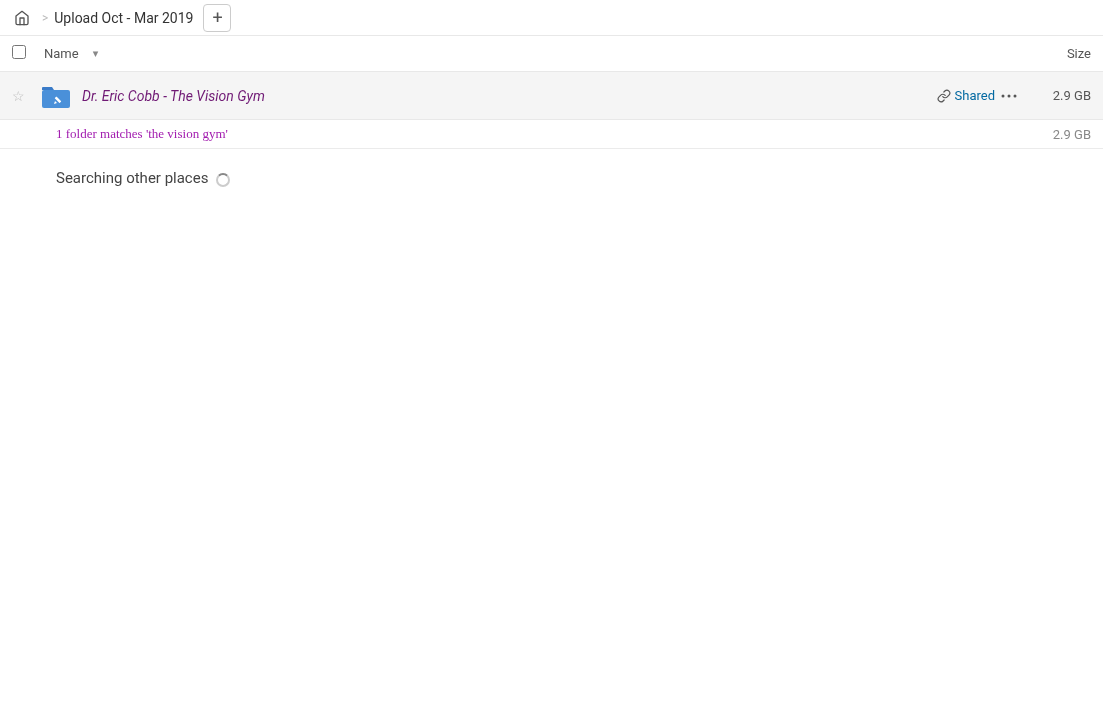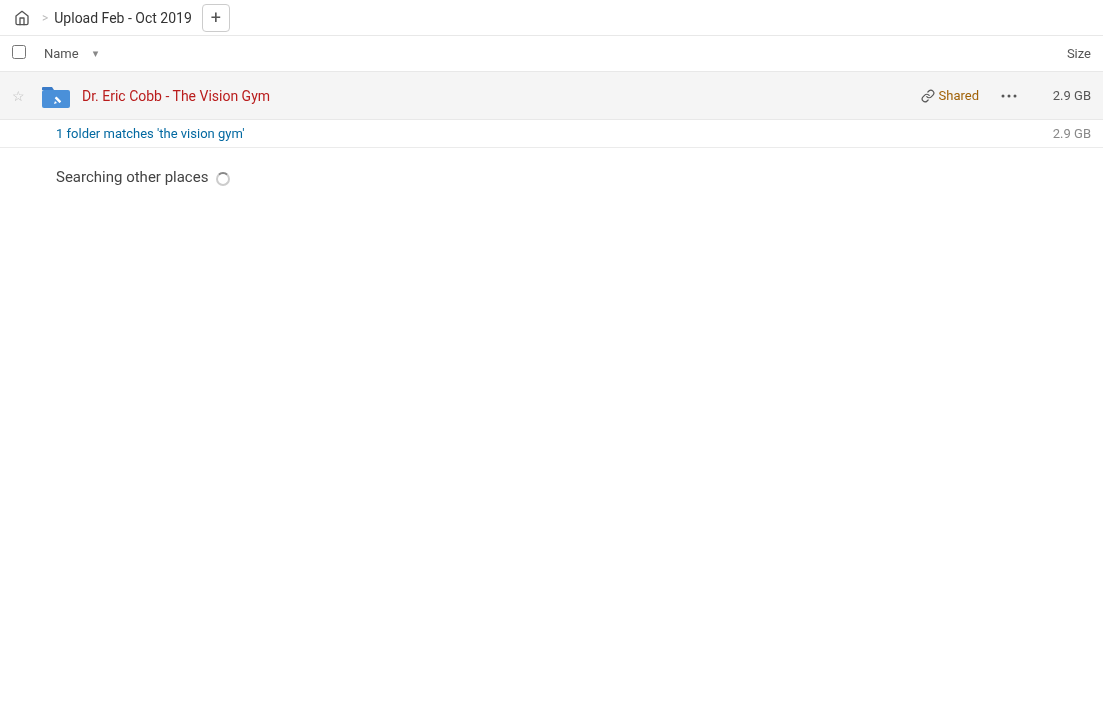--- a/index.html
+++ b/index.html
@@ -113,31 +113,32 @@
       flex-shrink: 0;
       position: relative;
     }
     .folder-icon-svg {
       width: 32px;
       height: 32px;
     }
     .file-name {
       flex: 1;
       font-size: 14px;
-      color: #b91c1c;
-      cursor: pointer;
+      color: #701a75;
+      cursor: pointer;
+      font-style: italic;
     }
 
     .shared-badge {
       display: flex;
       align-items: center;
       gap: 4px;
-      color: #a16207;
-      font-size: 13px;
-      margin-right: 16px;
+      color: #0369a1;
+      font-size: 13px;
+      margin-right: 0;
     }
     .more-btn {
       width: 28px;
       height: 28px;
       display: flex;
       align-items: center;
       justify-content: center;
       border-radius: 4px;
       cursor: pointer;
       color: #555;
@@ -155,21 +156,22 @@
     .match-bar {
       display: flex;
       align-items: center;
       padding: 6px 12px 6px 56px;
       border-bottom: 1px solid #ebebeb;
       background: #fff;
     }
     .match-text {
       flex: 1;
       font-size: 13px;
-      color: #0369a1;
+      color: #a21caf;
+      font-family: Liberation Serif, serif;
     }
     .match-size {
       font-size: 13px;
       color: #888;
       width: 60px;
       text-align: right;
     }
 
     
     .searching-section {
@@ -200,21 +202,21 @@
 <body>
 
 <div class="top-bar">
   <div class="home-icon-btn">
     <svg width="16" height="16" viewBox="0 0 24 24" fill="none" stroke="#555" stroke-width="2" stroke-linecap="round" stroke-linejoin="round">
       <path d="M3 9l9-7 9 7v11a2 2 0 0 1-2 2H5a2 2 0 0 1-2-2z"></path>
       <polyline points="9 22 9 12 15 12 15 22"></polyline>
     </svg>
   </div>
   <span class="breadcrumb-separator">&gt;</span>
-  <span class="breadcrumb-title">Upload Feb - Oct 2019</span>
+  <span class="breadcrumb-title">Upload Oct - Mar 2019</span>
   <div class="add-btn">+</div>
 </div>
 
 <div class="column-header">
   <div class="col-checkbox">
     <input type="checkbox" style="width: 14px; height: 14px; cursor: pointer;">
   </div>
   <div class="col-name">
     <span>Name</span>
     <span style="color:#888;font-size:11px;">▾</span>

